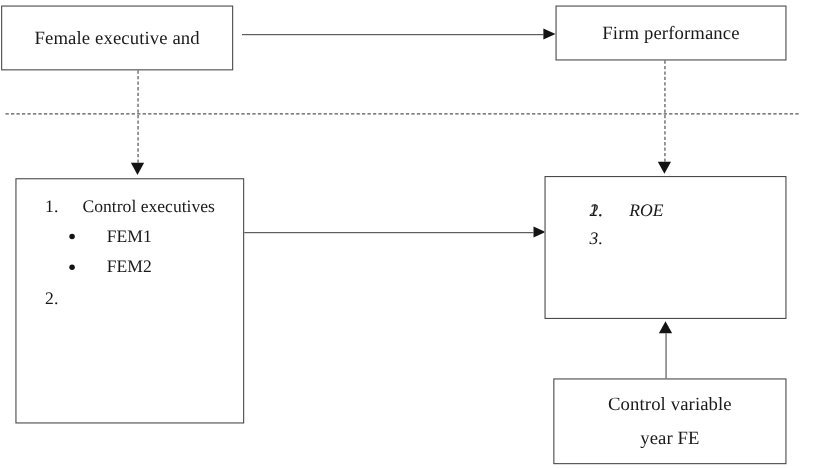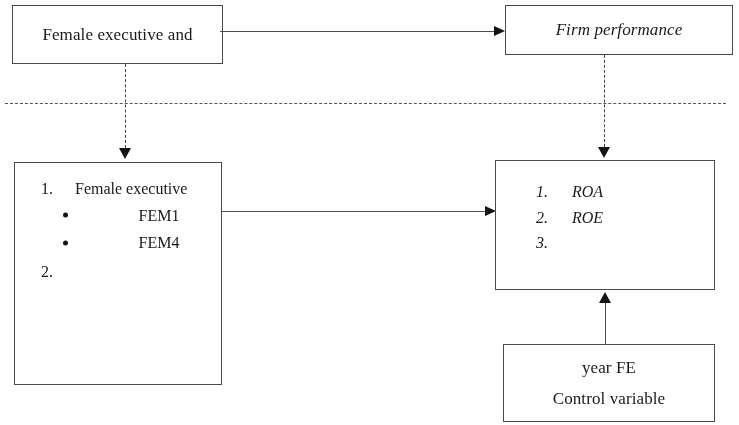--- a/index.html
+++ b/index.html
@@ -34,33 +34,32 @@
 
   .box-line {
     font-size: 17px;
     line-height: 1.85;
     white-space: nowrap;
     letter-spacing: 0.1px;
   }
 
   
   #box-fe-cm {
-    left: 12px;
+    left: 1px;
     top: 5px;
     width: 211px;
     height: 59px;
   }
 
   
   #box-firm-perf {
     left: 505px;
     top: 5px;
-    width: 228px;
+    width: 210px;
     height: 50px;
-    font-style: italic;
   }
   #box-firm-perf .box-line { font-size: 17px; }
 
   
   #box-fem-list {
     left: 14px;
     top: 162px;
     width: 208px;
     height: 223px;
     padding: 14px 0 0 0;
@@ -91,21 +90,20 @@
     list-style: none;
     margin: 0;
     padding: 0 0 0 48px;
   }
   .bullet-item {
     position: relative;
     font-size: 16px;
     line-height: 1.7;
     white-space: nowrap;
     padding-left: 34px;
-    text-align: center;
   }
   .bullet-dot {
     position: absolute;
     left: 0;
     top: 50%;
     transform: translateY(-50%);
     width: 5px;
     height: 5px;
     background: #141414;
     border-radius: 50%;
@@ -210,60 +208,59 @@
   <div class="v-dash" style="left:125px; top:64px; height:84px;"></div>
   <div class="arrow-down" style="left:119px; top:148px;"></div>
 
   <div class="v-dash" style="left:604px; top:55px; height:92px;"></div>
   <div class="arrow-down" style="left:598px; top:147px;"></div>
 
   <div class="box" id="box-fem-list">
     <ul class="ol-list">
       <li class="ol-item">
         <span class="ol-num">1.</span>
-        <span class="ol-text">Female executive</span>
+        <span class="ol-text">Control executives</span>
       </li>
     </ul>
     <ul class="bullet-list">
       <li class="bullet-item">
         <span class="bullet-dot"></span>
         <span>FEM1</span>
       </li>
       <li class="bullet-item">
         <span class="bullet-dot"></span>
-        <span>FEM4</span>
+        <span>FEM2</span>
       </li>
     </ul>
     <ul class="ol-list" style="margin-top:4px;">
       <li class="ol-item">
         <span class="ol-num">2.</span>
       </li>
     </ul>
   </div>
 
   <div class="h-line" style="left:222px; top:211px; width:263px;"></div>
   <div class="arrow-right" style="left:485px; top:205.5px;"></div>
 
   <div class="box" id="box-measures">
     <ul class="num-list-italic">
       <li class="num-item-italic">
         <span class="ol-num">1.</span>
-        <span class="ol-text">ROA</span>
       </li>
       <li class="num-item-italic">
         <span class="ol-num">2.</span>
         <span class="ol-text">ROE</span>
       </li>
       <li class="num-item-italic">
         <span class="ol-num">3.</span>
       </li>
     </ul>
   </div>
 
   <div class="v-line" style="left:605px; top:303px; height:42px;"></div>
   <div class="arrow-up" style="left:599px; top:292px;"></div>
 
   <div class="box box-centered" id="box-control">
+    <div class="box-line">Control variable</div>
     <div class="box-line">year FE</div>
-    <div class="box-line">Control variable</div>
   </div>
 
 </div>
 
 </body></html>

